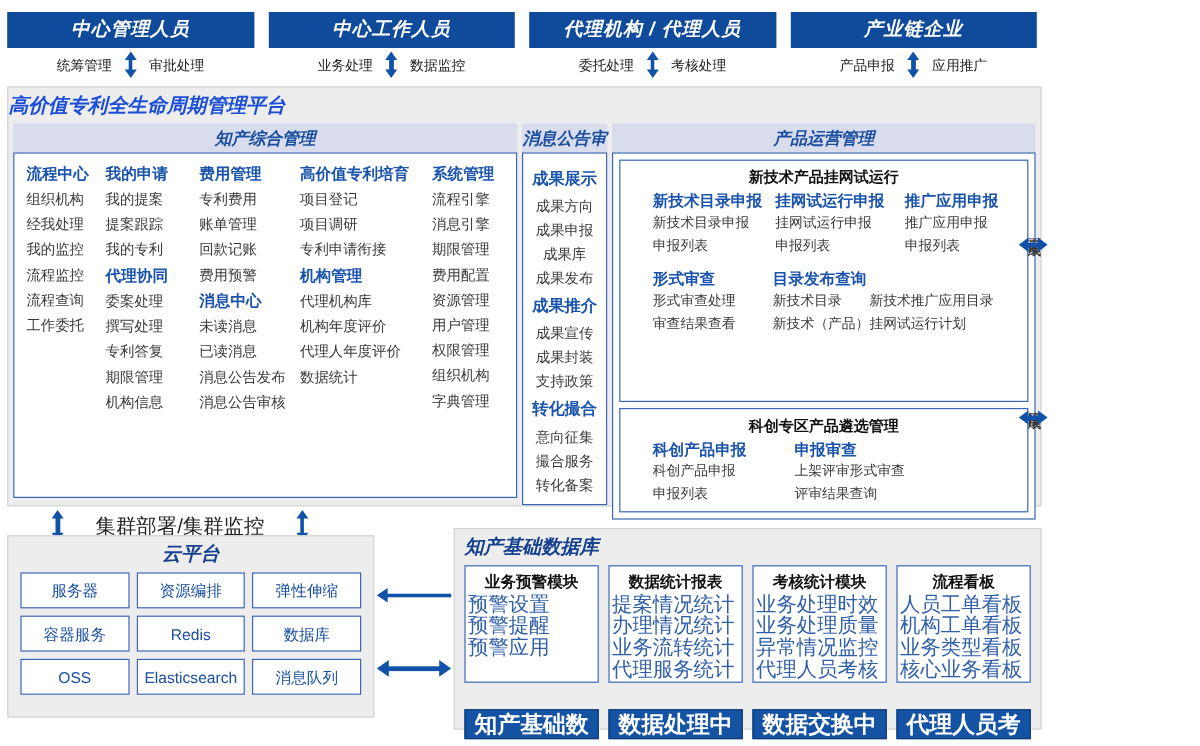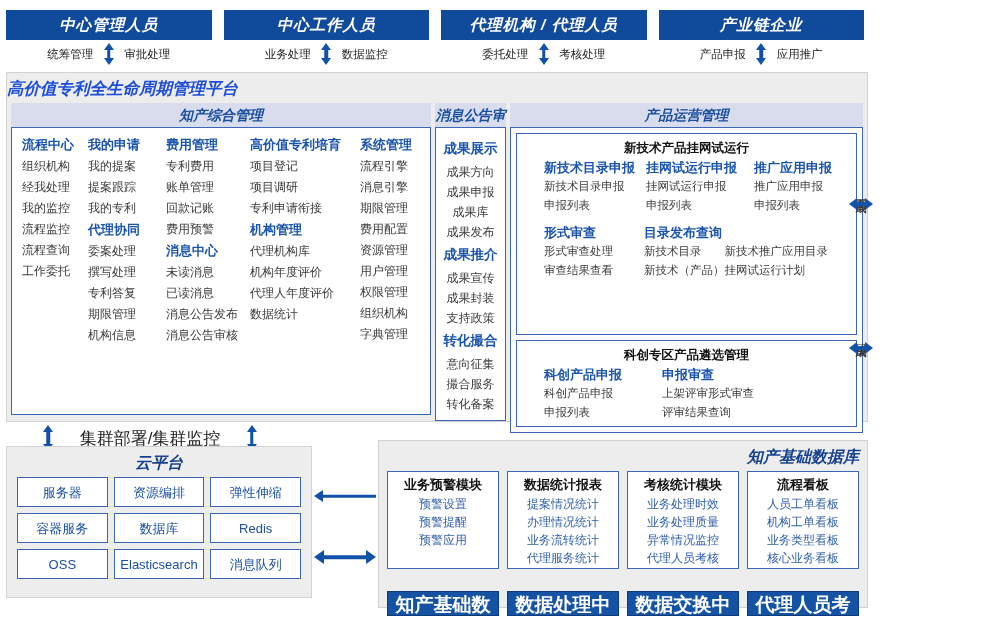--- a/index.html
+++ b/index.html
@@ -162,28 +162,28 @@
   .harrow-bi::after  { right:0; border-left:10px solid #1152a8; }
   .harrow-bi i { position:absolute; top:50%; left:9px; transform:translateY(-50%);
     width:44px; height:3.5px; background:#1152a8; display:block; }
 
   
   .kbase {
     position:absolute; left:378px; top:440px; width:490px; height:168px;
     background:#ededed; border:1px solid #d2d2d2; padding:2px 8px 8px 8px;
   }
   .kbase-title {
-    text-align:right; font-size:16px; font-weight:bold; font-style:italic;
+    text-align:left; font-size:16px; font-weight:bold; font-style:italic;
     color:#16418f; line-height:28px;
   }
   .kbase-cols { display:flex; gap:8px; }
   .kcol { flex:1; display:flex; flex-direction:column; gap:22px; }
   .kcard { border:1.5px solid #3a66b5; background:#fff; height:98px; padding:3px 2px; }
   .kcard-h { text-align:center; font-size:13px; font-weight:bold; color:#111; line-height:20px; }
-  .kcard-i { text-align:center; font-size:12px; color:#2f5fa8; line-height:18px; }
+  .kcard-i { text-align:left; font-size:17px; color:#2f5fa8; line-height:18px; }
   .kfoot {
     background:#1452a3; color:#fff; text-align:center; font-weight:bold;
     font-size:19px; line-height:25px; height:25px; border:1px solid #0e3c7a;
   }
 </style>
 </head>
 <body>
 
 <div class="root">
 
@@ -408,22 +408,22 @@
       </span>
   </div>
 
   <div class="cloud">
     <div class="cloud-title">云平台</div>
     <div class="cloud-grid">
       <div class="cloud-cell">服务器</div>
       <div class="cloud-cell">资源编排</div>
       <div class="cloud-cell">弹性伸缩</div>
       <div class="cloud-cell">容器服务</div>
+      <div class="cloud-cell">Redis</div>
       <div class="cloud-cell">数据库</div>
-      <div class="cloud-cell">Redis</div>
       <div class="cloud-cell">OSS</div>
       <div class="cloud-cell">Elasticsearch</div>
       <div class="cloud-cell">消息队列</div>
     </div>
   </div>
 
   <div class="midarrows">
     <span class="harrow-left">
         <i></i>
       </span>

